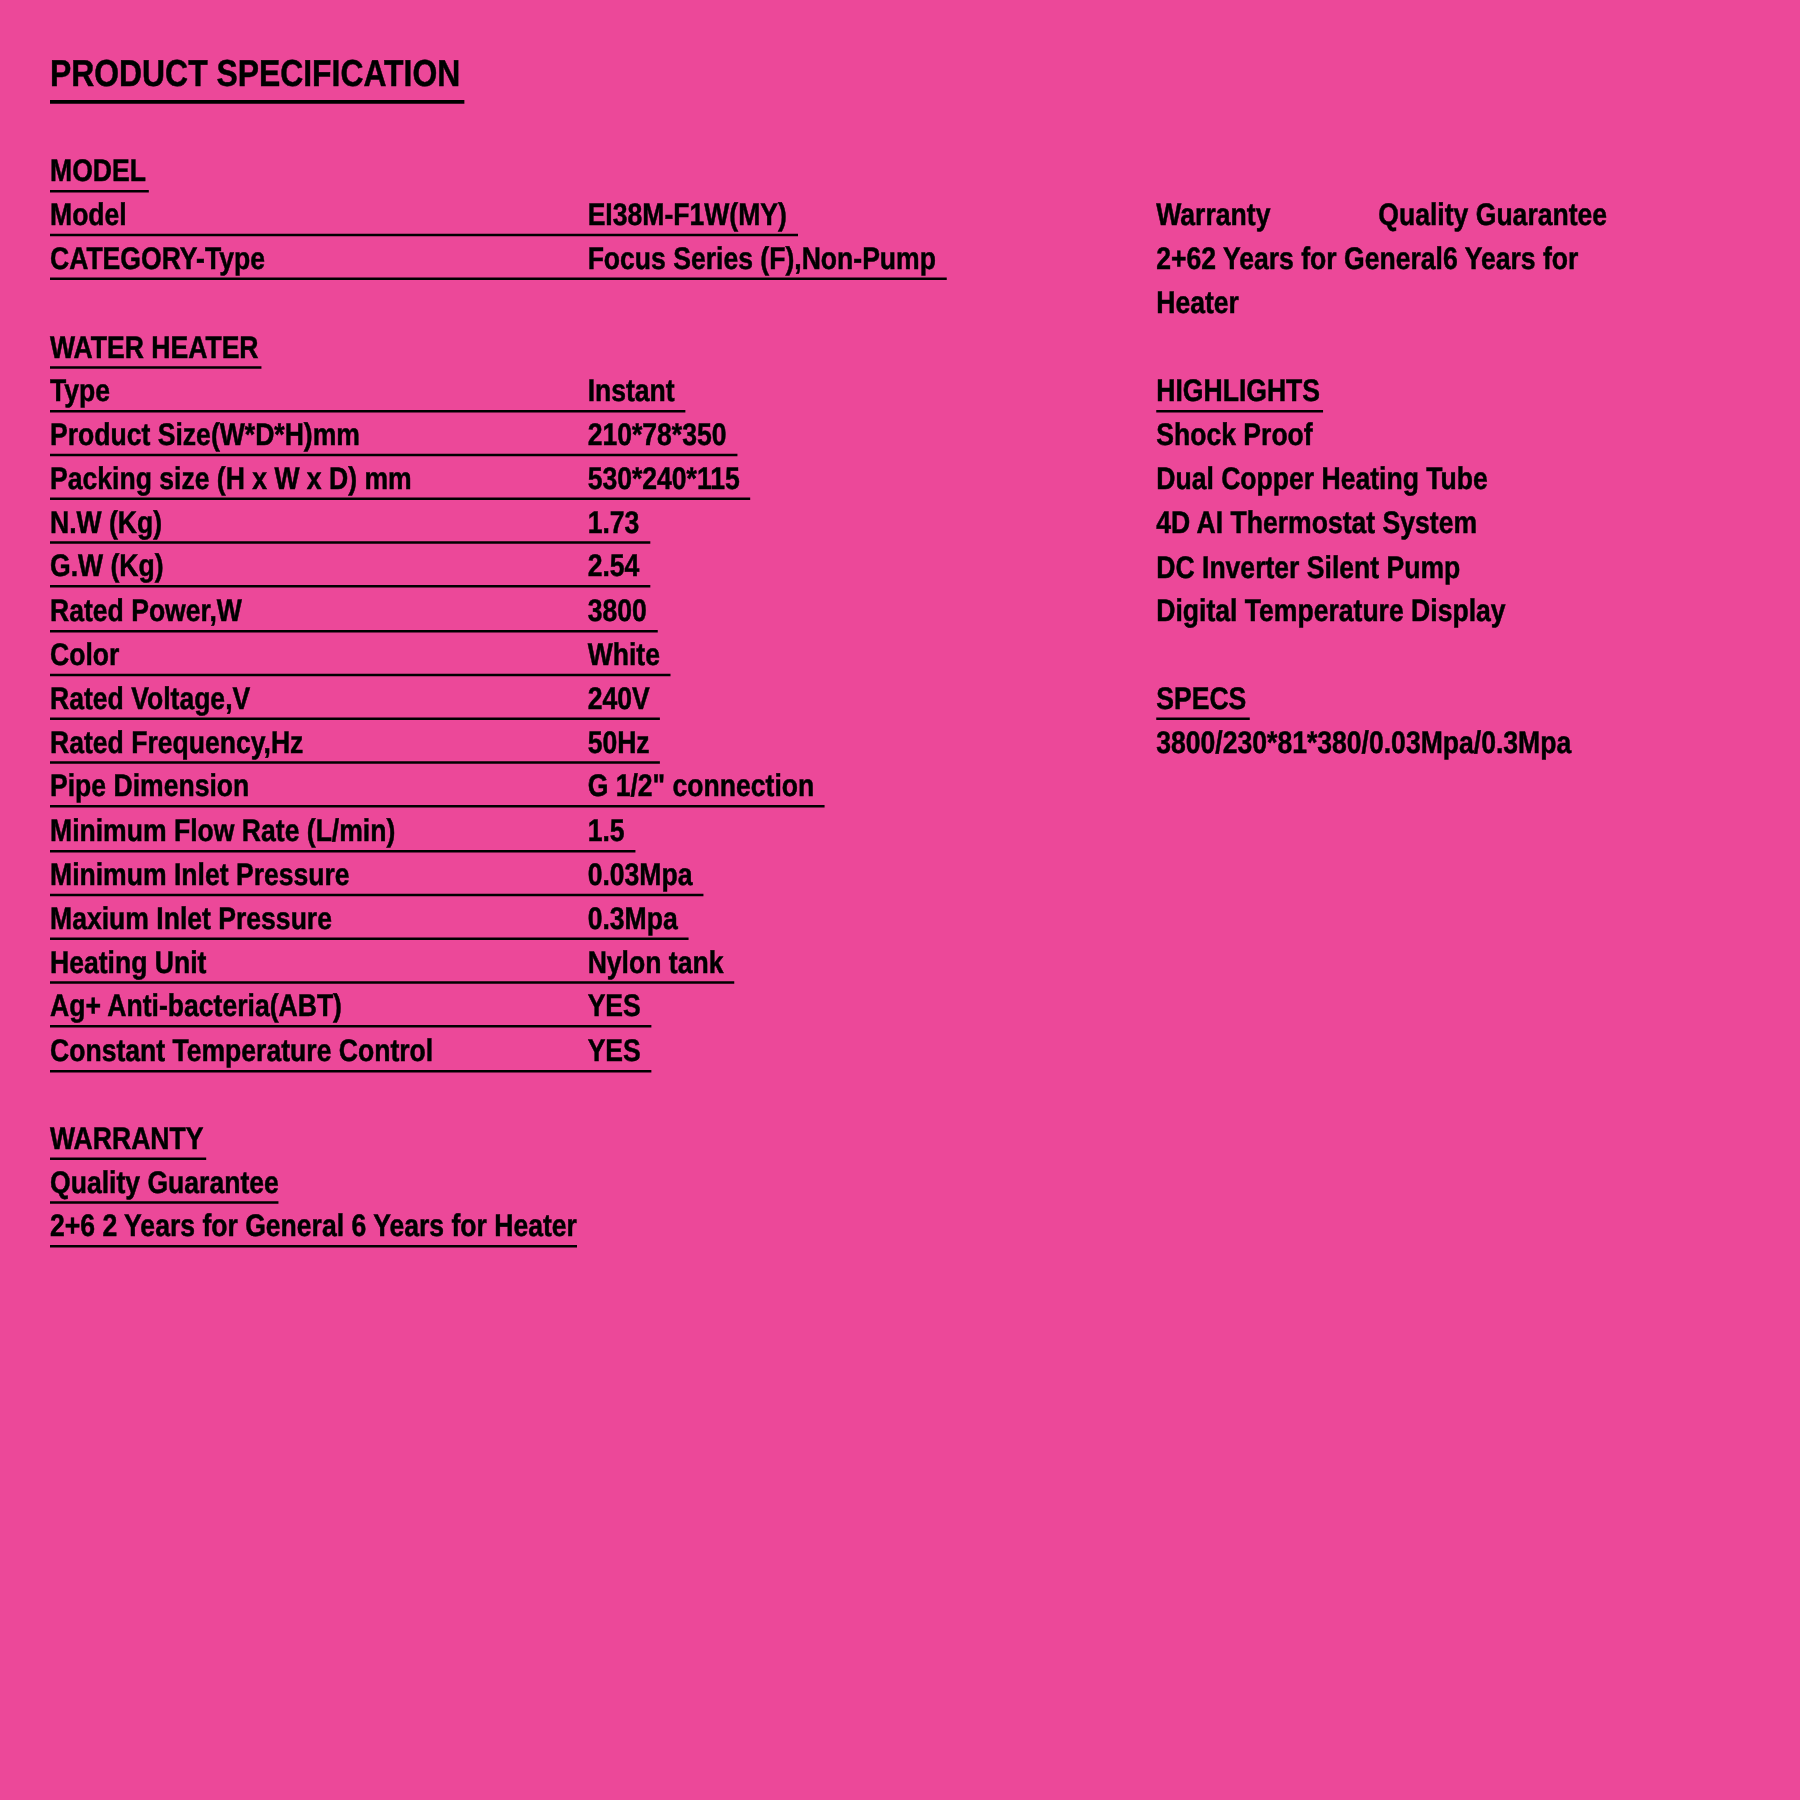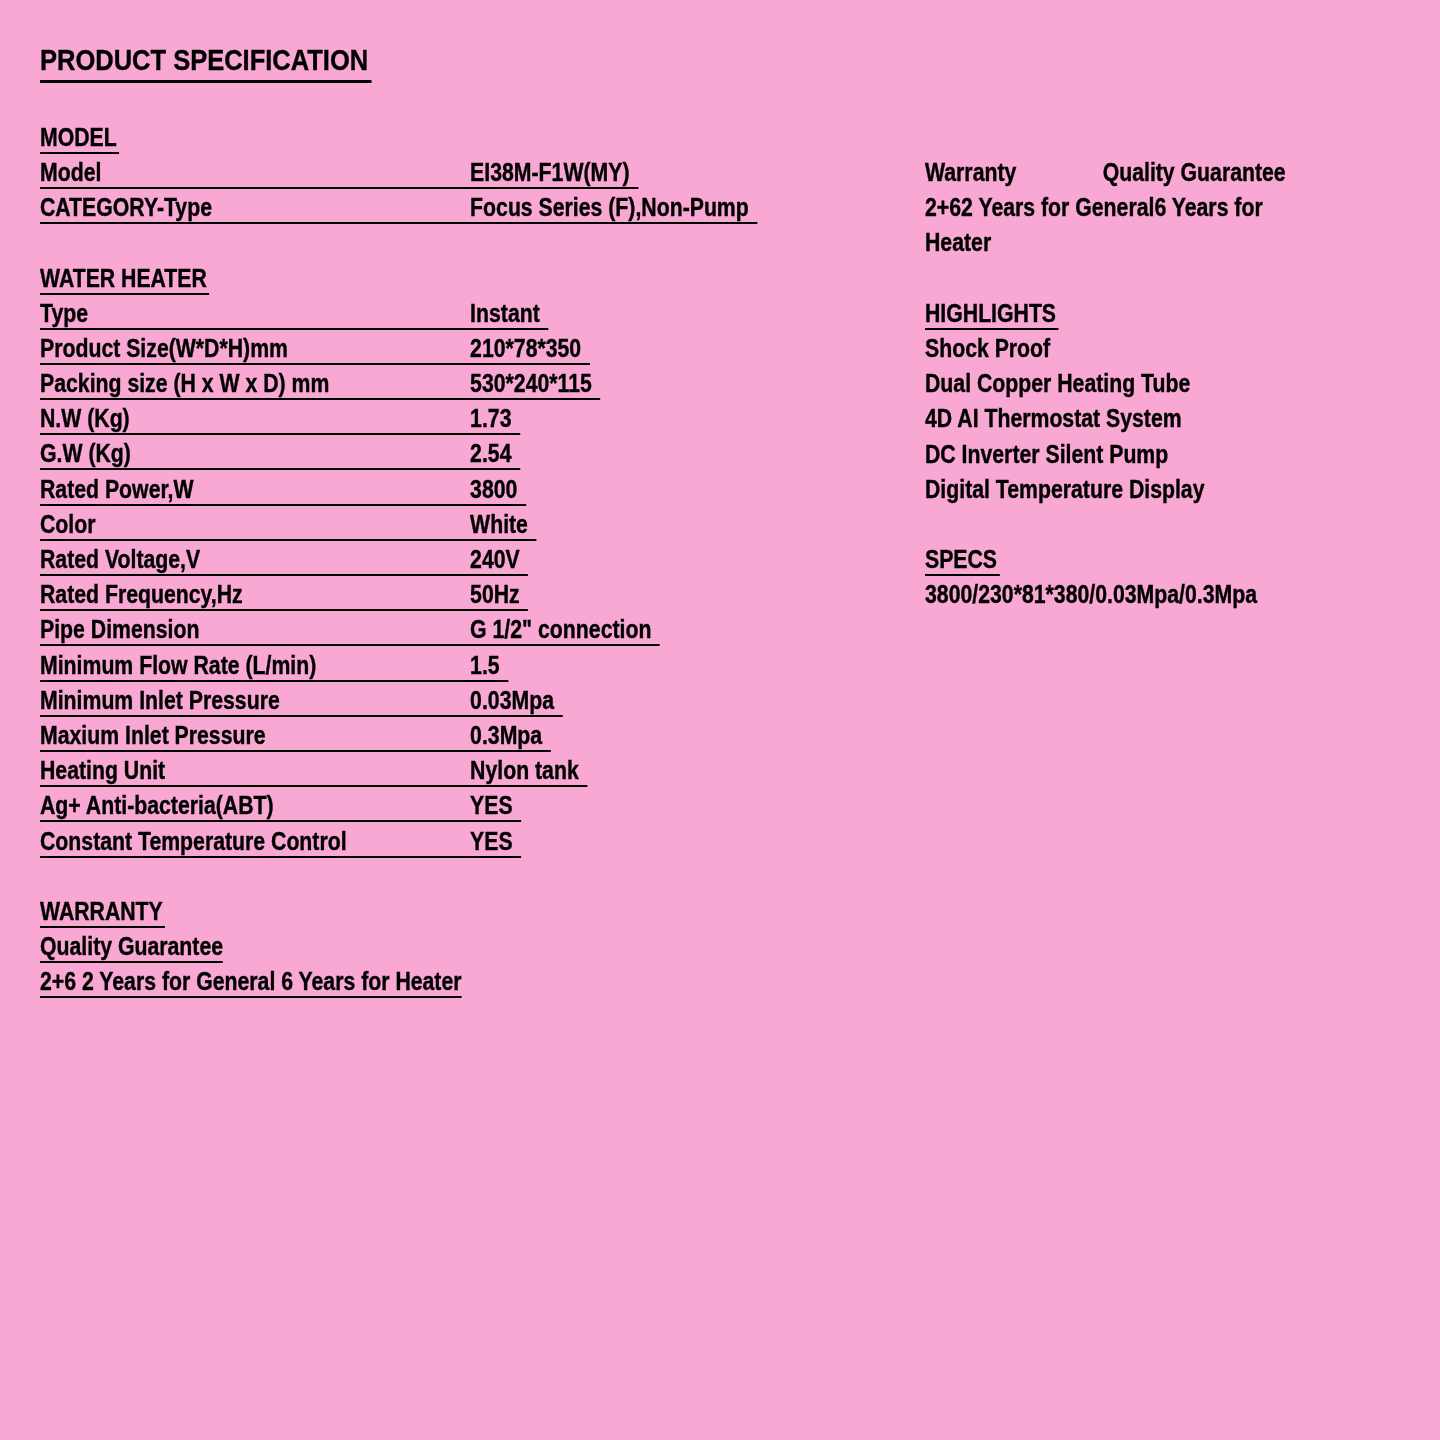--- a/index.html
+++ b/index.html
@@ -4,21 +4,21 @@
 <style>
   html, body {
     margin: 0;
     padding: 0;
     background: #ffffff;
   }
   .page {
     position: relative;
     width: 1440px;
     height: 1440px;
-    background: #f9a8d4;
+    background: #ec4899;
     color: #000000;
     font-family: "Liberation Sans", sans-serif;
     font-weight: bold;
     overflow: hidden;
   }
   
   .col {
     position: absolute;
     transform: scaleX(0.85);
     transform-origin: 0 0;

